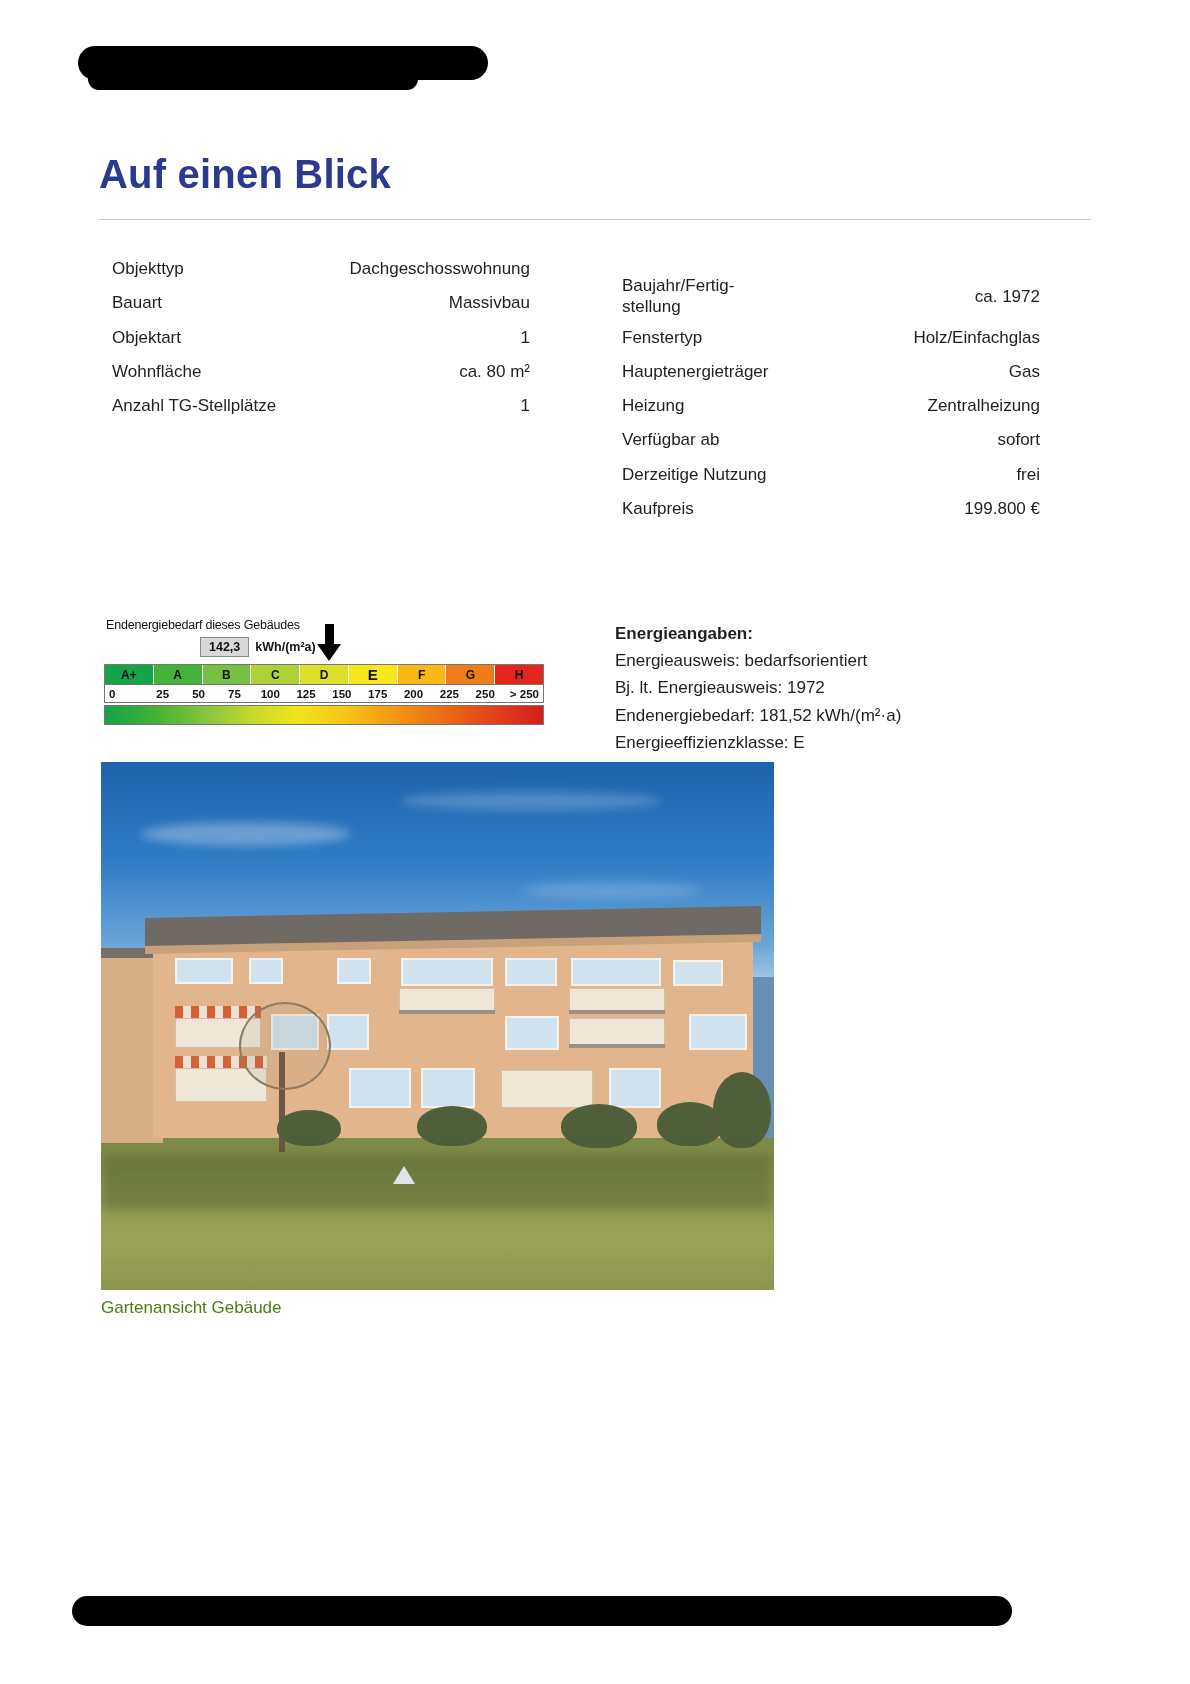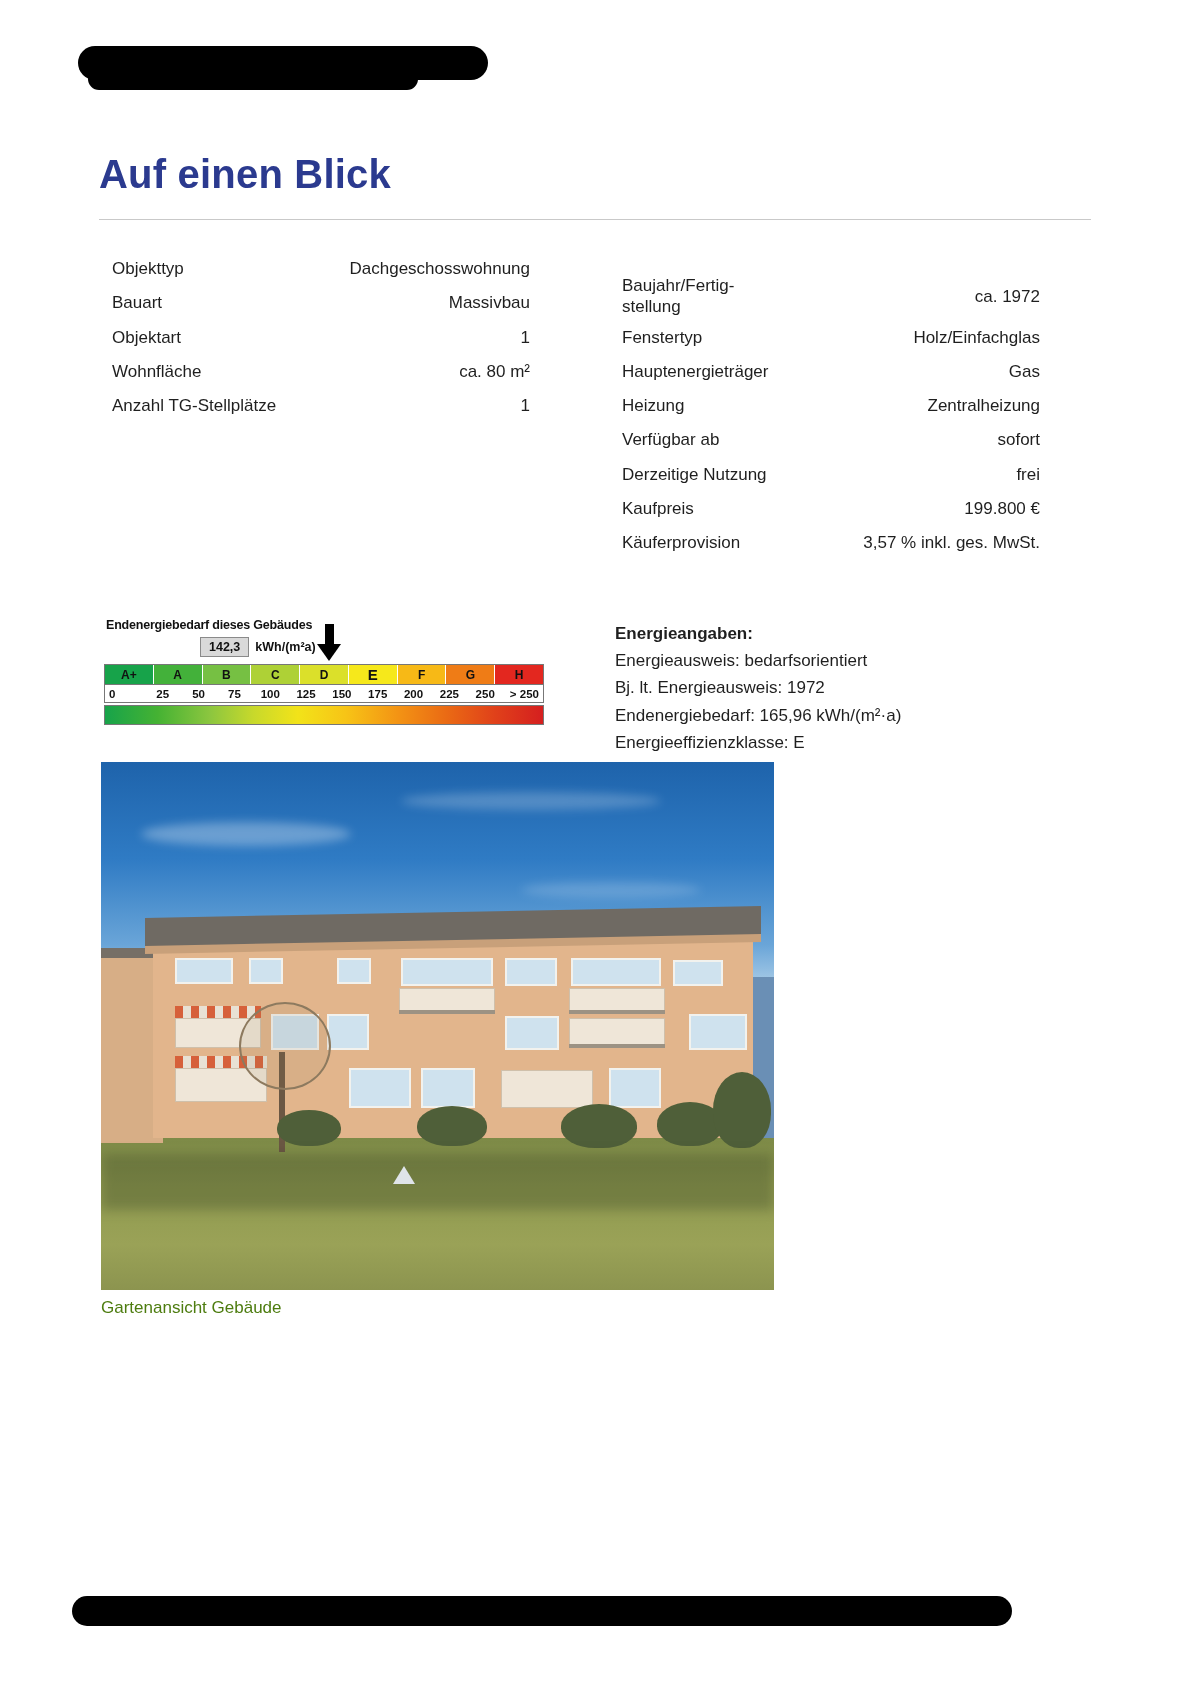--- a/index.html
+++ b/index.html
@@ -116,21 +116,21 @@
   
   #energy-graphic {
     position: absolute;
     left: 104px;
     top: 618px;
     width: 440px;
   }
   #energy-caption {
     font-size: 12.5px;
     color: #111;
-    font-weight: bold;
+    font-weight: normal;
     letter-spacing: -0.2px;
     margin: 0 0 4px 2px;
   }
   #energy-value-row {
     display: flex;
     align-items: center;
     gap: 6px;
     margin: 0 0 6px 96px;
     height: 22px;
   }
@@ -437,24 +437,20 @@
     <span class="fact-label">Verfügbar ab</span>
     <span class="fact-value">sofort</span>
   </div>
   <div class="fact-row">
     <span class="fact-label">Derzeitige Nutzung</span>
     <span class="fact-value">frei</span>
   </div>
   <div class="fact-row">
     <span class="fact-label">Kaufpreis</span>
     <span class="fact-value">199.800 €</span>
-  </div>
-  <div class="fact-row">
-    <span class="fact-label">Käuferprovision</span>
-    <span class="fact-value">3,57 % inkl. ges. MwSt.</span>
   </div>
 </div>
 
 <div id="energy-graphic">
   <div id="energy-caption">Endenergiebedarf dieses Gebäudes</div>
   <div id="energy-value-row">
     <span id="energy-value-box">142,3</span>
     <span id="energy-value-unit">kWh/(m²a)</span>
     <span id="energy-arrow">
       <span class="shaft"></span>
@@ -489,21 +485,21 @@
     <div class="energy-tick">&gt; 250</div>
   </div>
 
   <div id="energy-gradient"></div>
 </div>
 
 <div id="energy-text">
   <div class="heading">Energieangaben:</div>
   <div>Energieausweis: bedarfsorientiert</div>
   <div>Bj. lt. Energieausweis: 1972</div>
-  <div>Endenergiebedarf: 165,96 kWh/(m²·a)</div>
+  <div>Endenergiebedarf: 181,52 kWh/(m²·a)</div>
   <div>Energieeffizienzklasse: E</div>
 </div>
 
 <div id="photo-frame">
   <div id="photo-sky"></div>
   <div class="cloud" id="cloud1"></div>
   <div class="cloud" id="cloud2"></div>
   <div class="cloud" id="cloud3"></div>
 
   <div id="photo-ground"></div>

